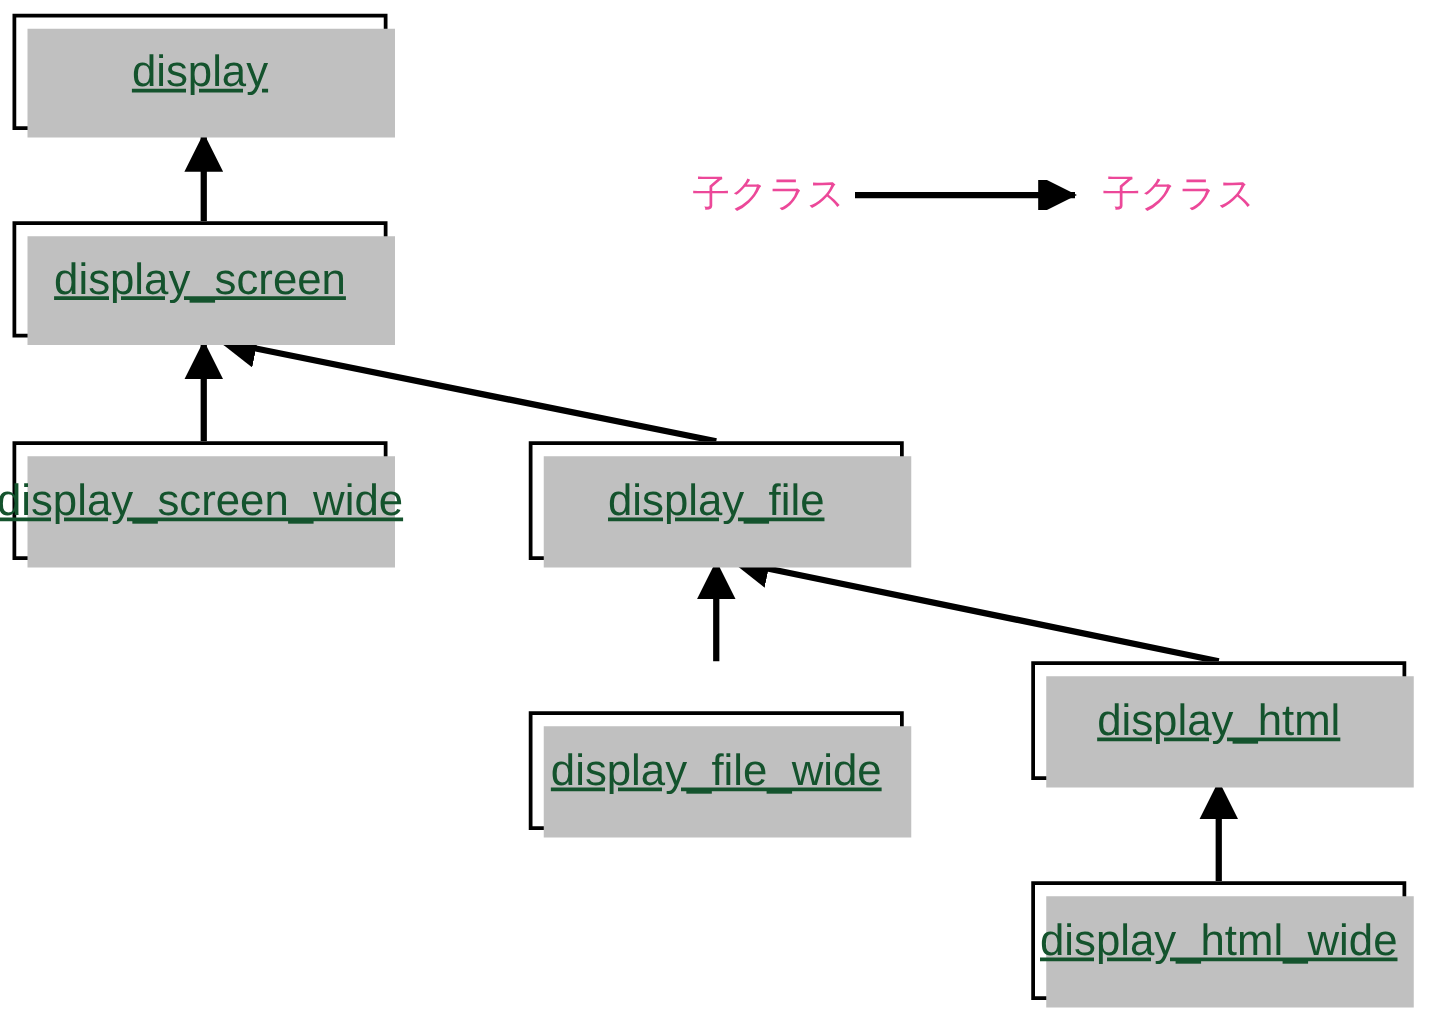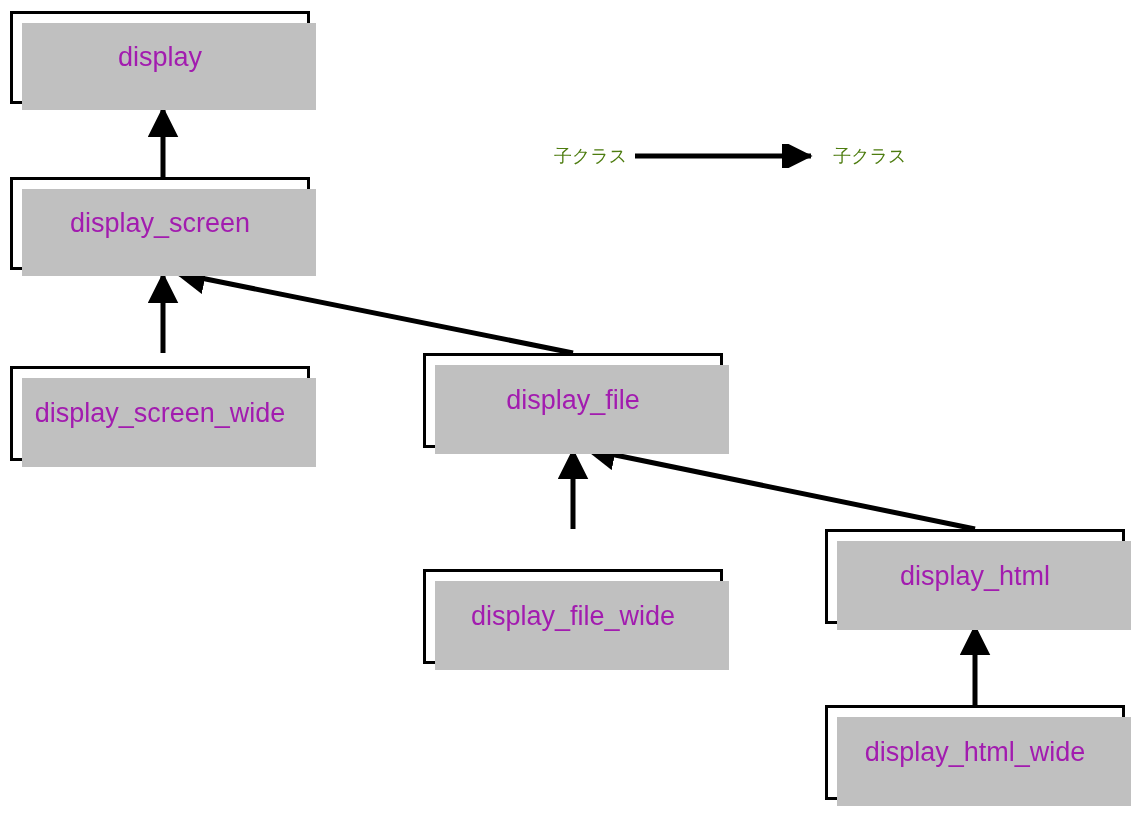--- a/index.html
+++ b/index.html
@@ -42,42 +42,43 @@
     position: absolute;
     left: 9px;
     top: 9px;
     width: 100%;
     height: 100%;
     background: #c0c0c0;
     z-index: -1;
   }
   .class-box .box-label {
     position: relative;
-    font-size: 27px;
+    font-size: 35px;
     line-height: 1;
-    color: #a21caf;
+    color: #14532d;
     white-space: nowrap;
     letter-spacing: 0px;
     z-index: 1;
+    text-decoration: underline;
   }
   
   #legend {
     position: absolute;
     left: 554px;
     top: 134px;
     width: 440px;
     height: 44px;
     display: flex;
     align-items: center;
     z-index: 5;
   }
   #legend .legend-text {
-    font-size: 18px;
+    font-size: 30px;
     line-height: 1;
-    color: #4d7c0f;
+    color: #ec4899;
     white-space: nowrap;
   }
   #legend .legend-arrow-slot {
     position: relative;
     flex: 0 0 190px;
     height: 24px;
     margin: 0 8px;
   }
 </style>
 </head>
@@ -120,21 +121,21 @@
   <div class="class-box" style="left:10px; top:11px; width:300px; height:93px;">
     <span class="box-shadow"></span>
     <span class="box-label">display</span>
   </div>
 
   <div class="class-box" style="left:10px; top:177px; width:300px; height:93px;">
     <span class="box-shadow"></span>
     <span class="box-label">display_screen</span>
   </div>
 
-  <div class="class-box" style="left:10px; top:353px; width:300px; height:95px;margin-top:13px;">
+  <div class="class-box" style="left:10px; top:353px; width:300px; height:95px;">
     <span class="box-shadow"></span>
     <span class="box-label">display_screen_wide</span>
   </div>
 
   <div class="class-box" style="left:423px; top:353px; width:300px; height:95px;justify-content:center;">
     <span class="box-shadow"></span>
     <span class="box-label">display_file</span>
   </div>
 
   <div class="class-box" style="left:423px; top:529px; width:300px; height:95px;margin-top:40px;">

